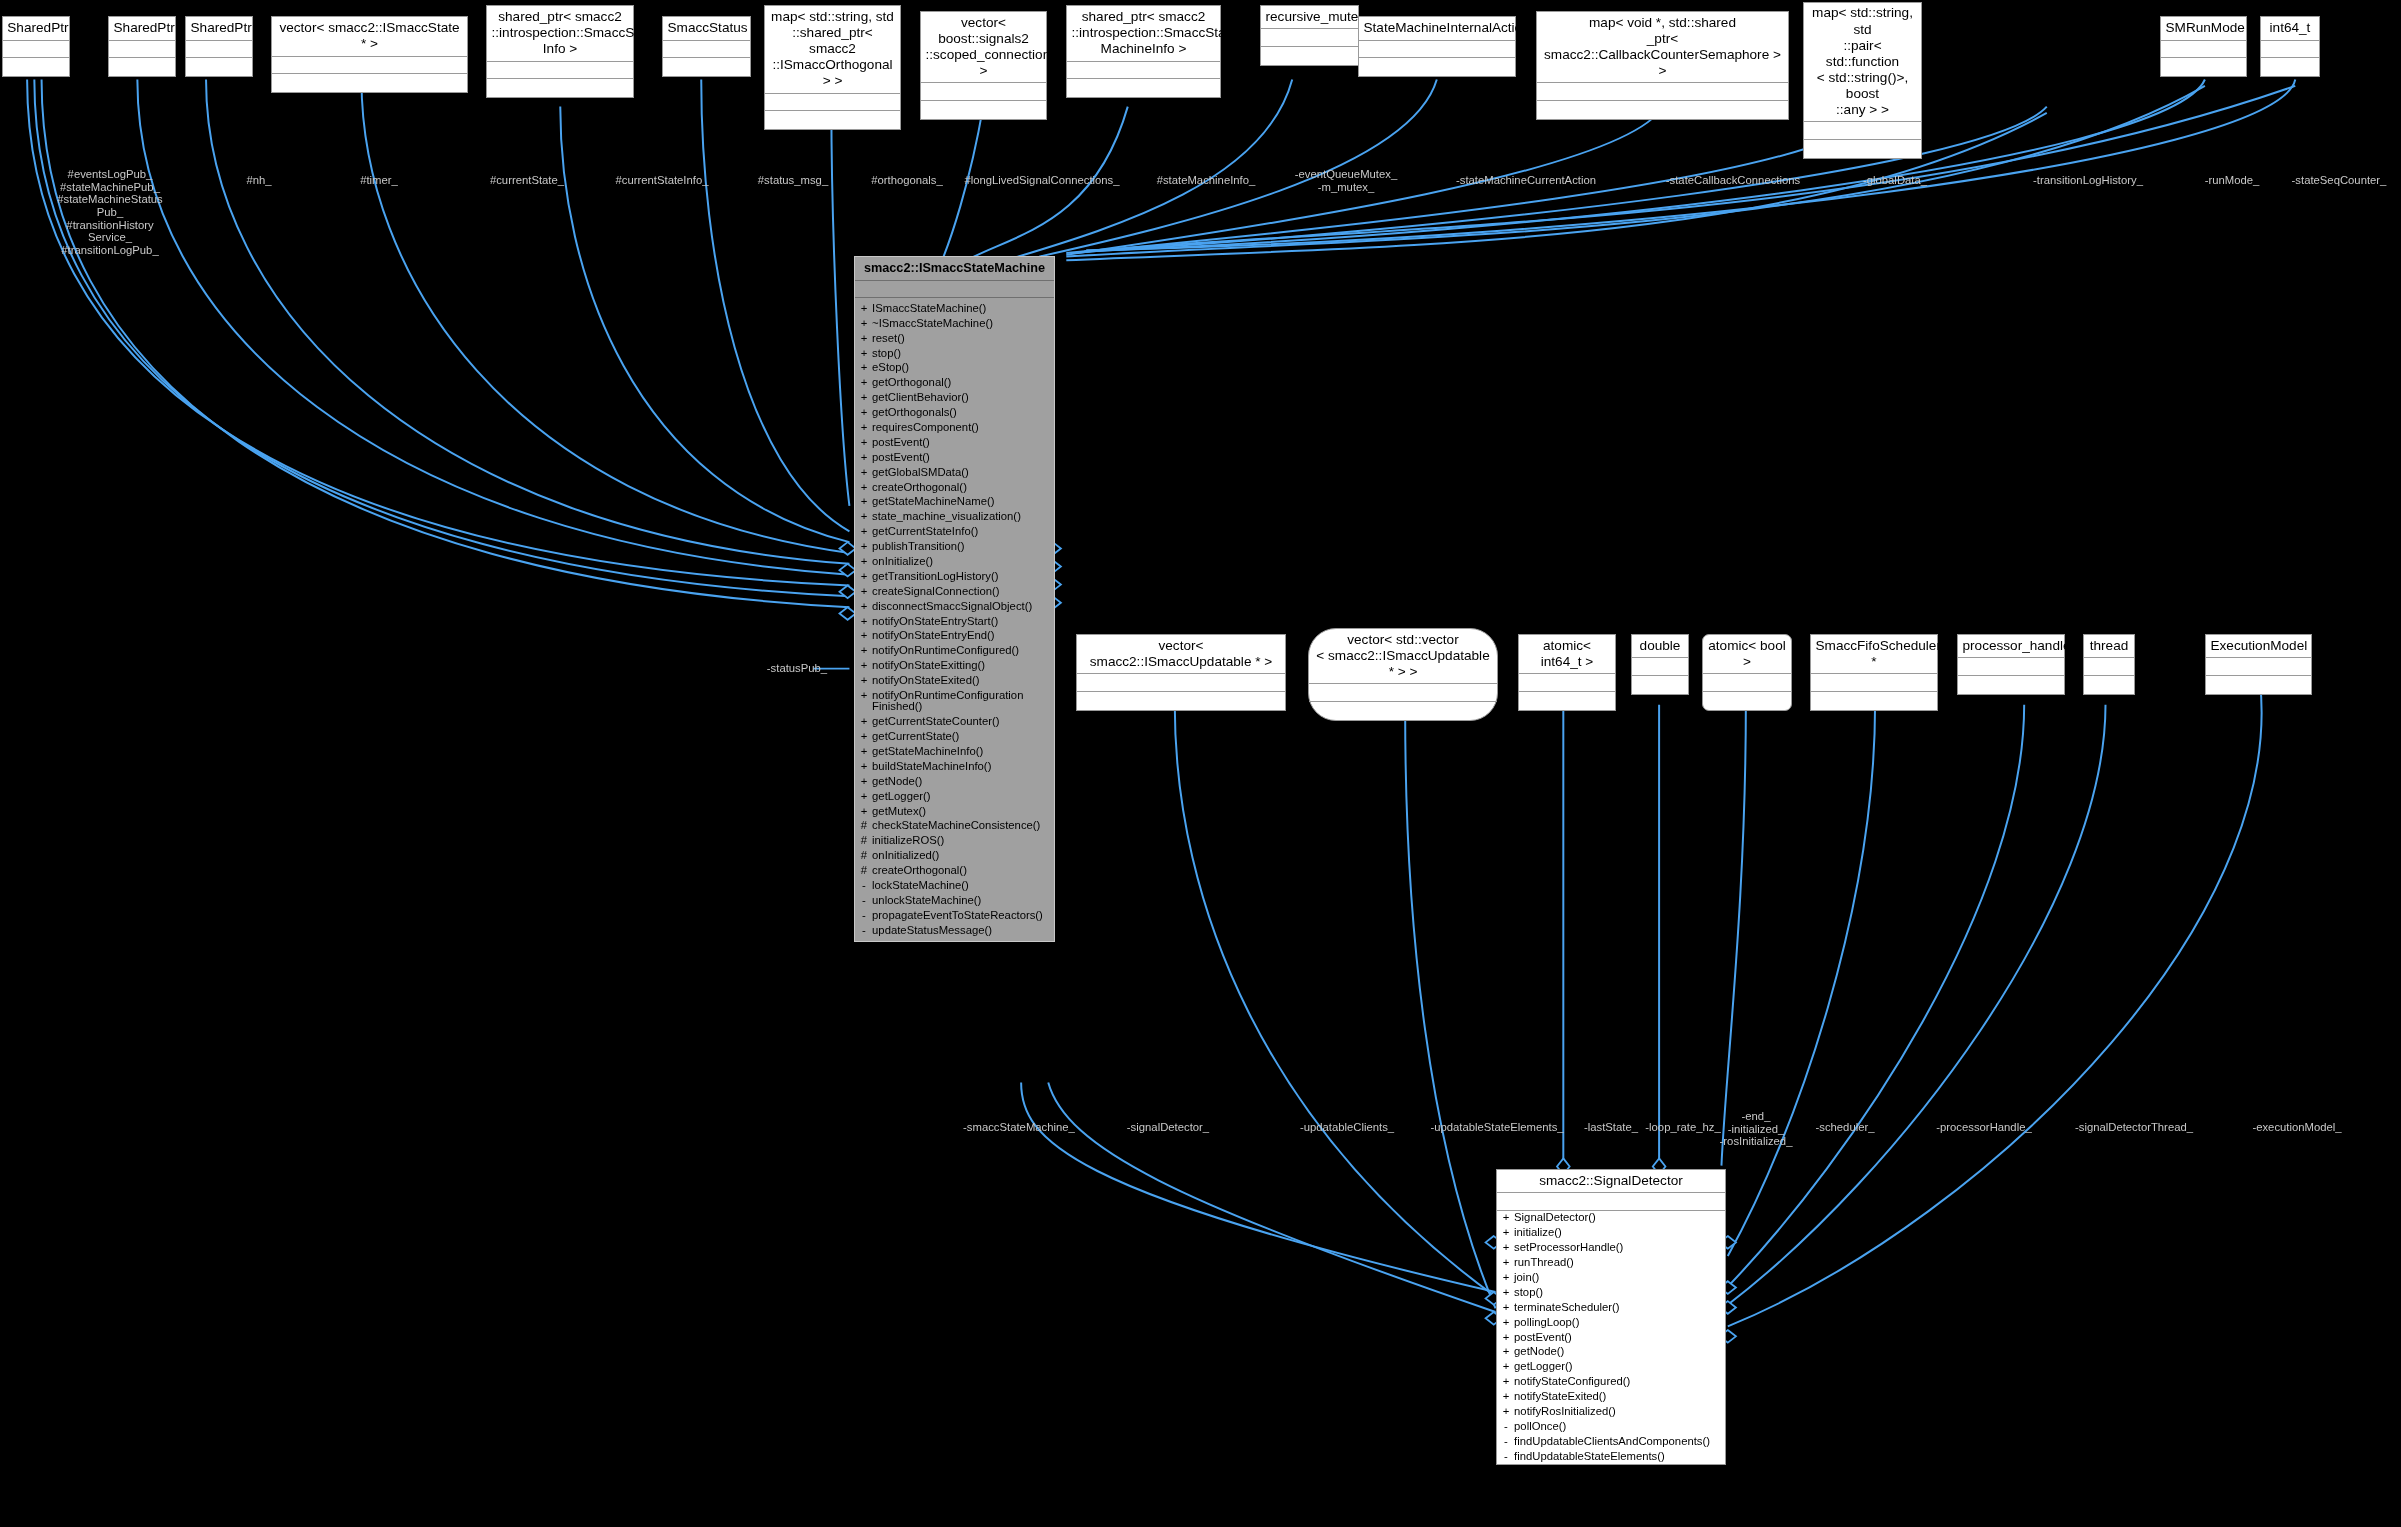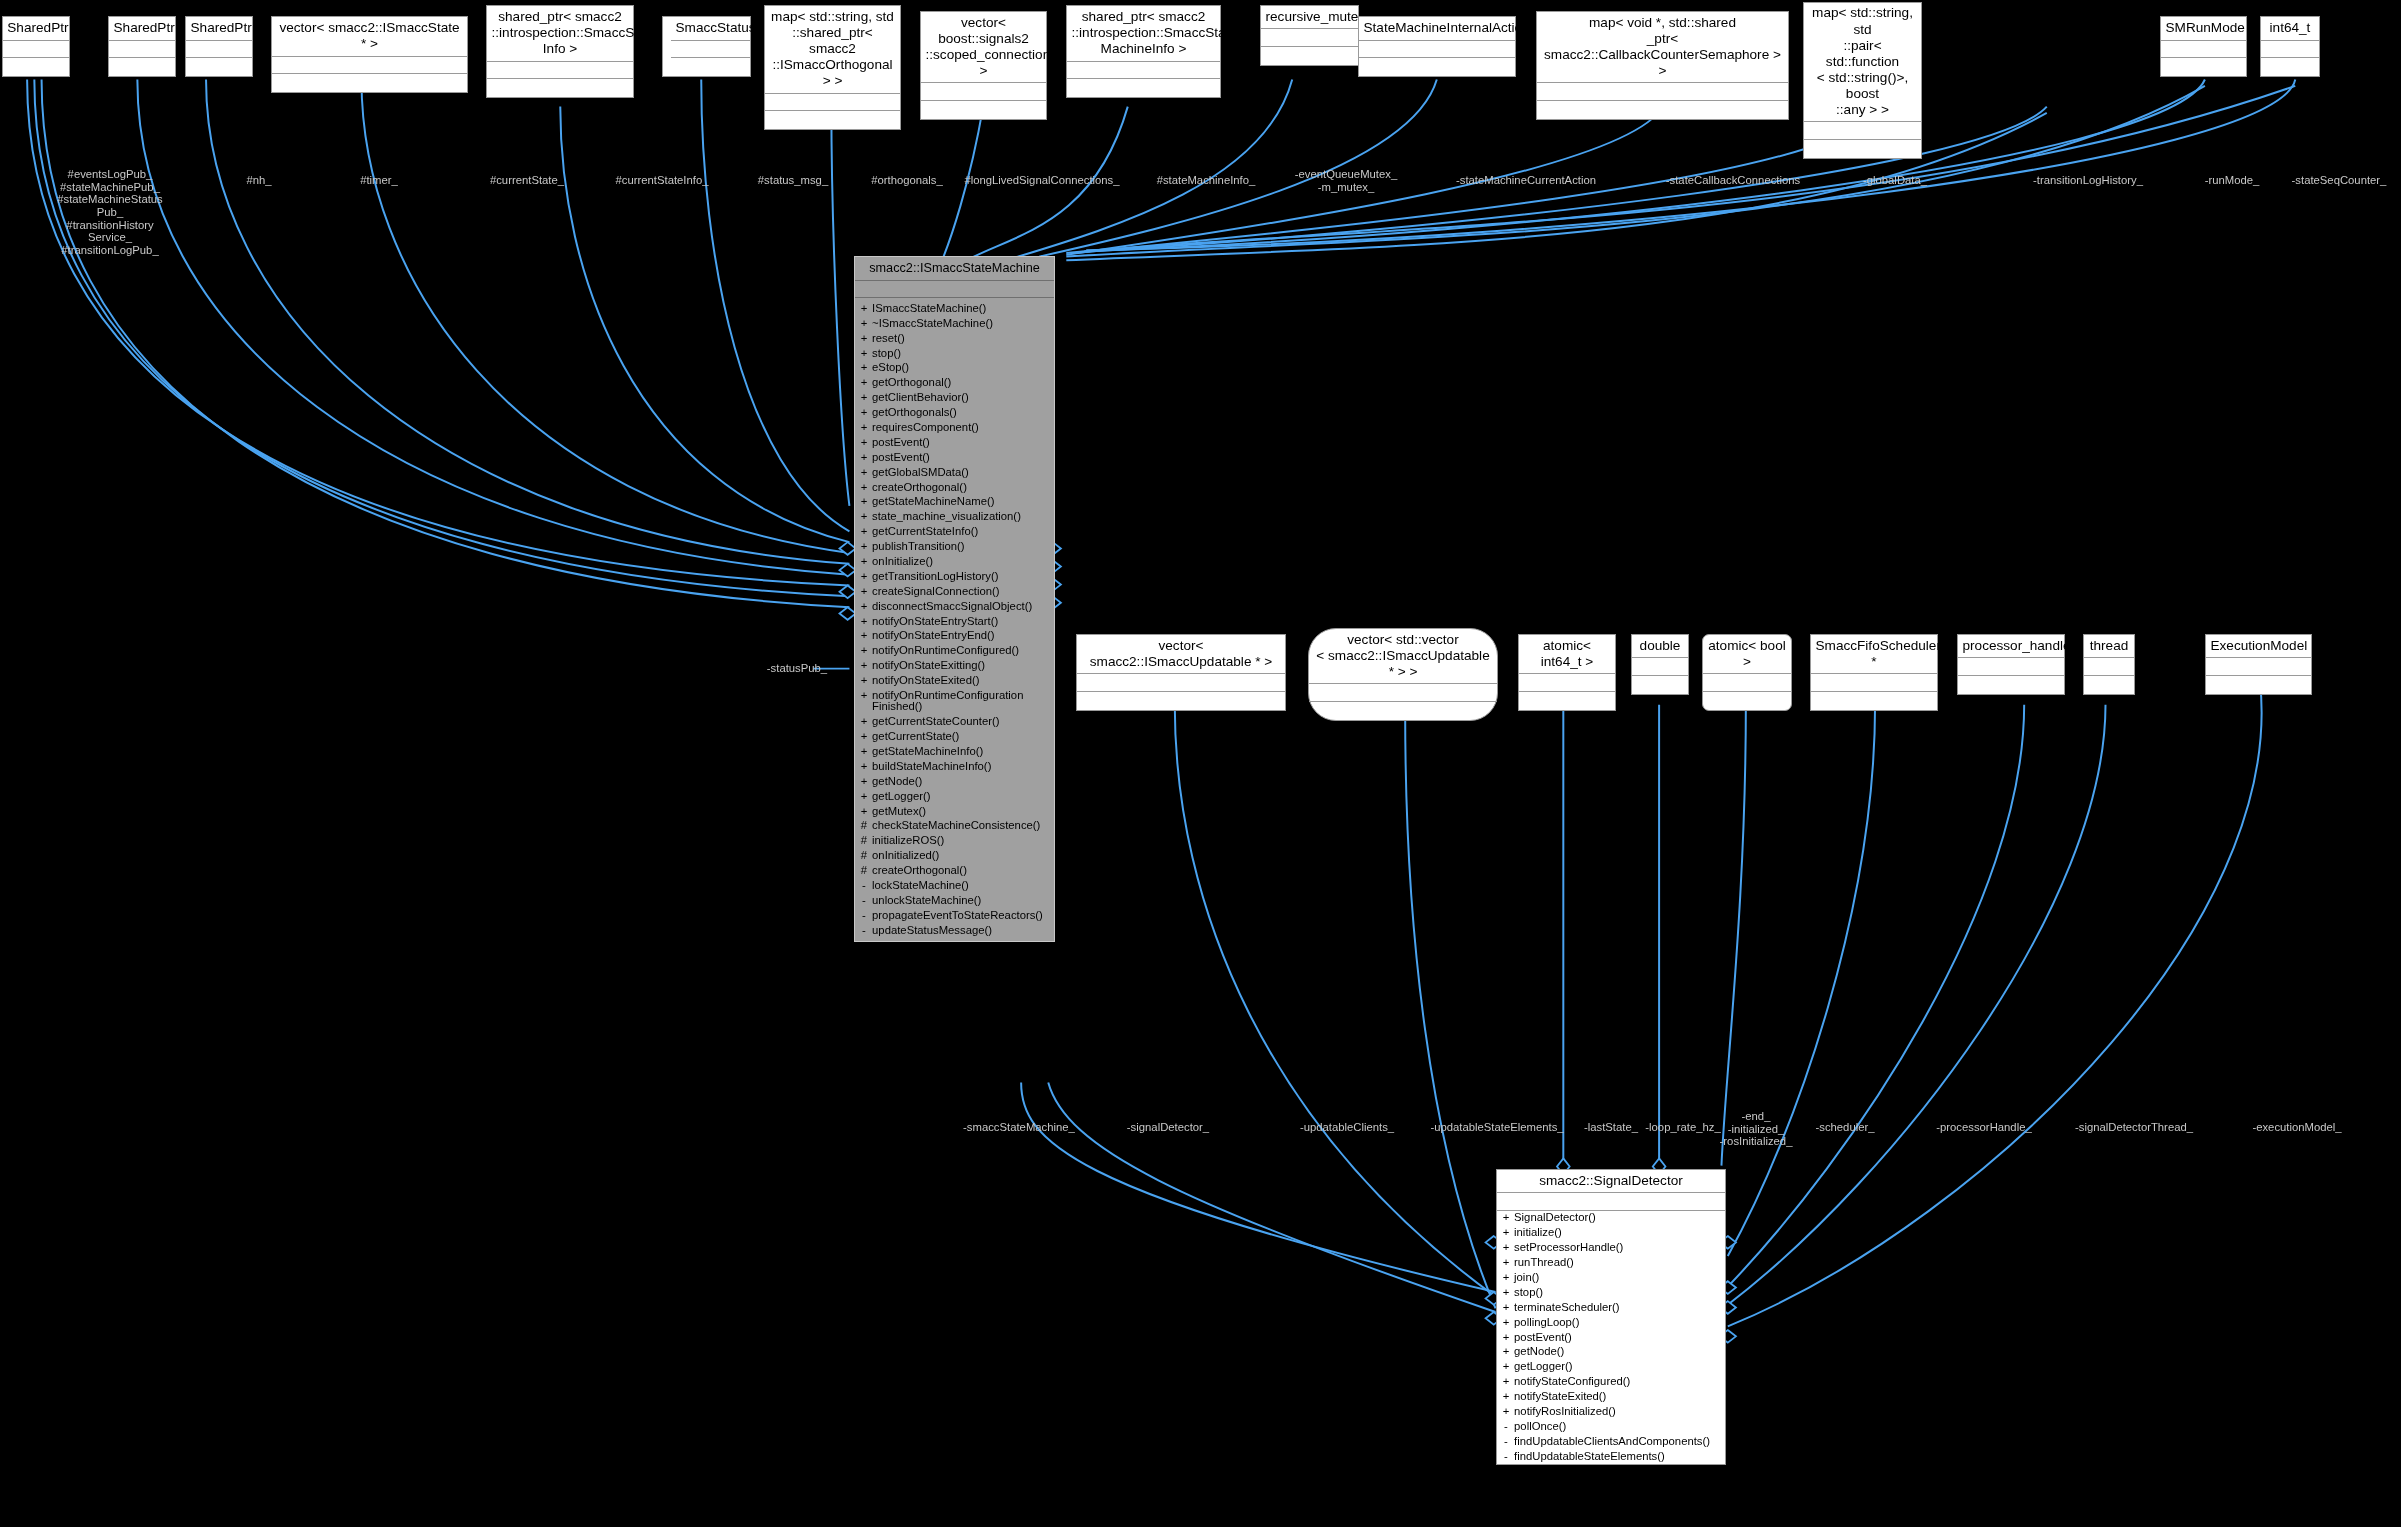--- a/index.html
+++ b/index.html
@@ -59,20 +59,21 @@
   
   .node.detail {
     background: #a0a0a0;
     border: 0.9px solid #c8c8c8;
   }
   .node.detail .title {
     background: #a0a0a0;
     border-bottom: 0.9px solid #6f6f6f;
     font-size: 12.7px;
     padding: 3.6px 5.4px 4.5px 5.4px;
+    font-weight: bold;
   }
   .node.detail .attrs {
     background: #a0a0a0;
     border-bottom: 0.9px solid #6f6f6f;
     height: 15.4px;
   }
   .node.detail .ops {
     background: #a0a0a0;
     padding: 2.7px 0 3.6px 0;
   }
@@ -211,21 +212,21 @@
   </div>
 
   <div class="node plain" style="left:486px; top:5.4px; width:148px;">
     <div class="title">shared_ptr&lt; smacc2
 ::introspection::SmaccState
 Info &gt;</div>
     <div class="attrs"></div>
     <div class="ops"></div>
   </div>
 
-  <div class="node plain" style="left:662px; top:16.3px; width:89px;padding-left:8px;">
+  <div class="node plain" style="left:662px; top:16.3px; width:89px;">
     <div class="title">SmaccStatus</div>
     <div class="attrs"></div>
     <div class="ops"></div>
   </div>
 
   <div class="node plain" style="left:764px; top:5.4px; width:137px;">
     <div class="title">map&lt; std::string, std
 ::shared_ptr&lt; smacc2
 ::ISmaccOrthogonal &gt; &gt;</div>
     <div class="attrs"></div>

